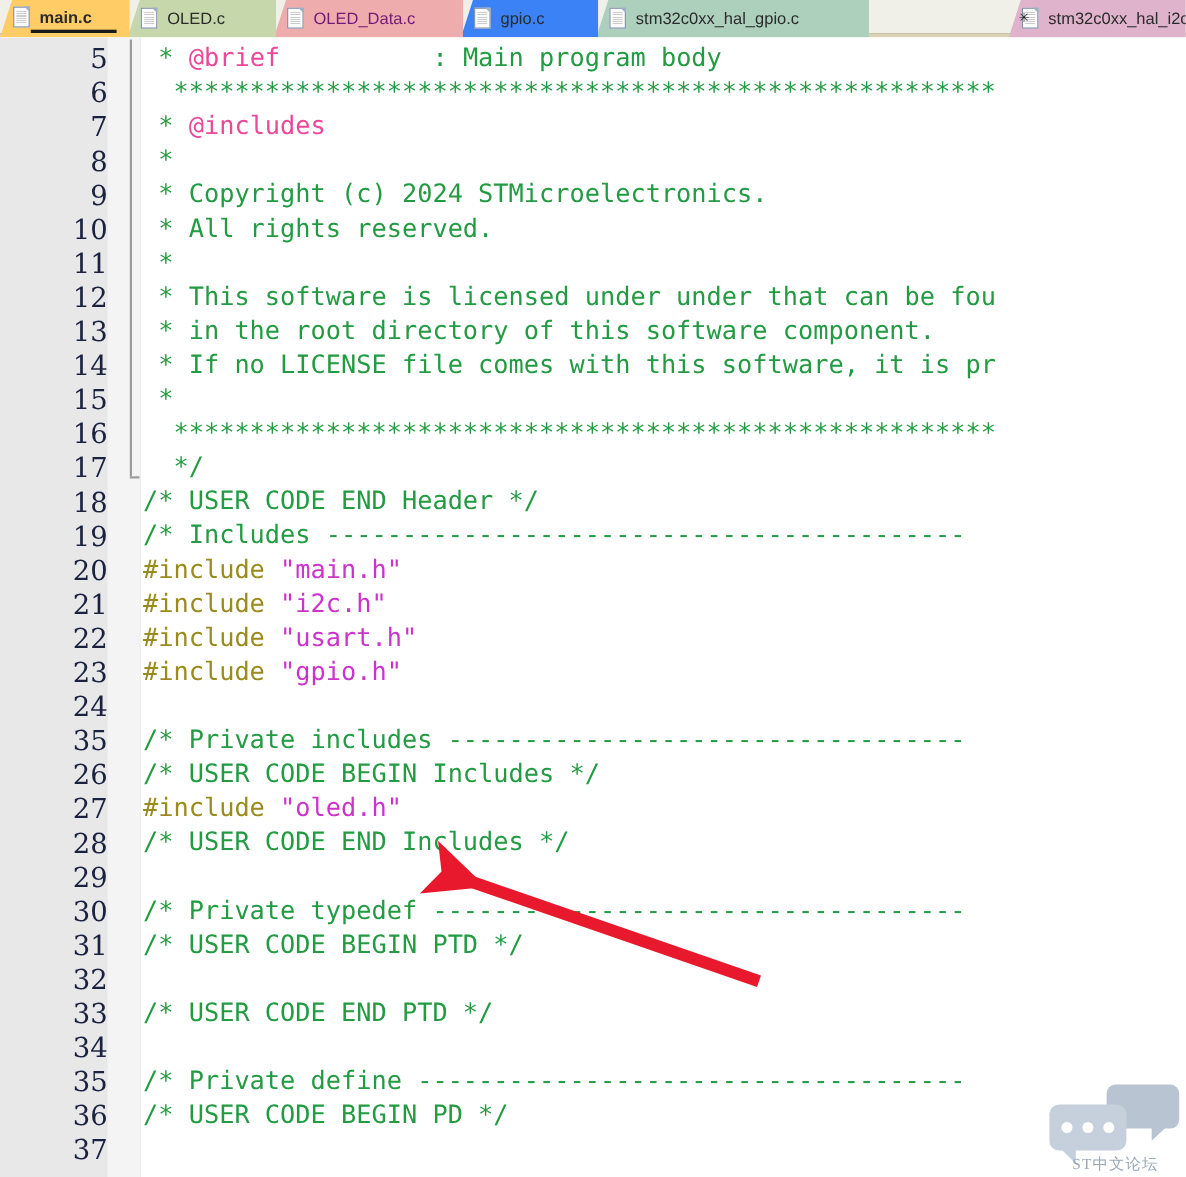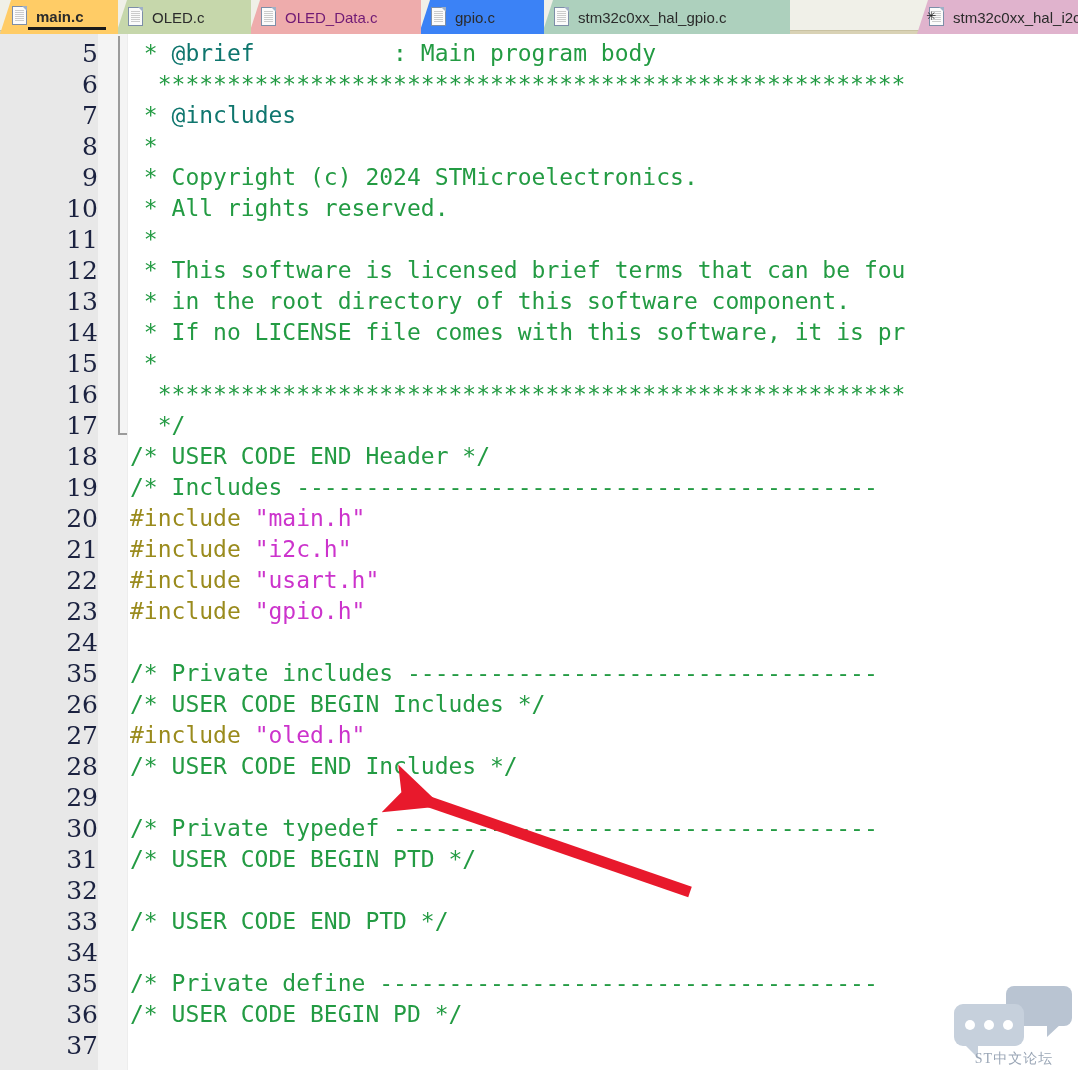--- a/index.html
+++ b/index.html
@@ -109,21 +109,21 @@
     color:#1b2240;
   }
   .codeline{
     position:absolute;left:130px;
     font-family:"DejaVu Sans Mono",monospace;
     font-size:23px;line-height:31px;
     white-space:pre;
     color:#1f9b3c;
   }
   .c-com   {color:#239b43;}
-  .c-doxy  {color:#0f766e;}
+  .c-doxy  {color:#ec4899;}
   .c-pre   {color:#9a8b1d;}
   .c-str   {color:#cc33cc;}
 
   
   #arrow{position:absolute;left:0;top:34px;width:1078px;height:1036px;pointer-events:none;}
 
   
   #watermark{
     position:absolute;right:4px;bottom:2px;width:120px;height:86px;
     opacity:1;
@@ -255,21 +255,21 @@
   </div>
   <div id="gutter-sep"></div>
   <div id="lines">
       <div class="codeline" style="top: 4px;"><span class="c-com"> * </span><span class="c-doxy">@brief</span><span class="c-com">          : Main program body</span></div>
       <div class="codeline" style="top: 35px;"><span class="c-com">  ******************************************************</span></div>
       <div class="codeline" style="top: 66px;"><span class="c-com"> * </span><span class="c-doxy">@includes</span></div>
       <div class="codeline" style="top: 97px;"><span class="c-com"> *</span></div>
       <div class="codeline" style="top: 128px;"><span class="c-com"> * Copyright (c) 2024 STMicroelectronics.</span></div>
       <div class="codeline" style="top: 159px;"><span class="c-com"> * All rights reserved.</span></div>
       <div class="codeline" style="top: 190px;"><span class="c-com"> *</span></div>
-      <div class="codeline" style="top: 221px;"><span class="c-com"> * This software is licensed brief terms that can be fou</span></div>
+      <div class="codeline" style="top: 221px;"><span class="c-com"> * This software is licensed under under that can be fou</span></div>
       <div class="codeline" style="top: 252px;"><span class="c-com"> * in the root directory of this software component.</span></div>
       <div class="codeline" style="top: 283px;"><span class="c-com"> * If no LICENSE file comes with this software, it is pr</span></div>
       <div class="codeline" style="top: 314px;"><span class="c-com"> *</span></div>
       <div class="codeline" style="top: 345px;"><span class="c-com">  ******************************************************</span></div>
       <div class="codeline" style="top: 376px;"><span class="c-com">  */</span></div>
       <div class="codeline" style="top: 407px;"><span class="c-com">/* USER CODE END Header */</span></div>
       <div class="codeline" style="top: 438px;"><span class="c-com">/* Includes ------------------------------------------</span></div>
       <div class="codeline" style="top: 469px;"><span class="c-pre">#include </span><span class="c-str">"main.h"</span></div>
       <div class="codeline" style="top: 500px;"><span class="c-pre">#include </span><span class="c-str">"i2c.h"</span></div>
       <div class="codeline" style="top: 531px;"><span class="c-pre">#include </span><span class="c-str">"usart.h"</span></div>

